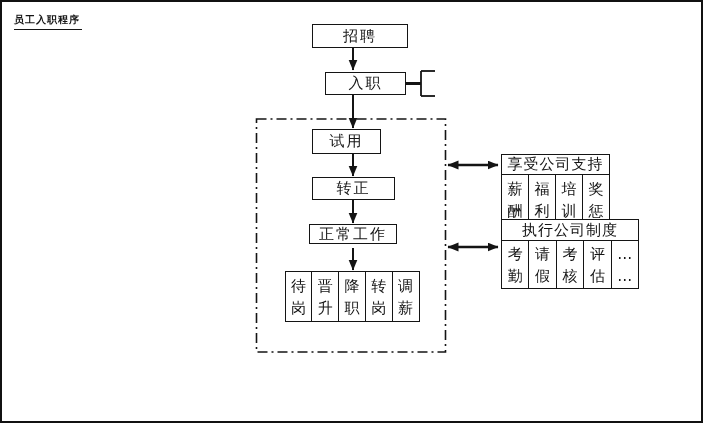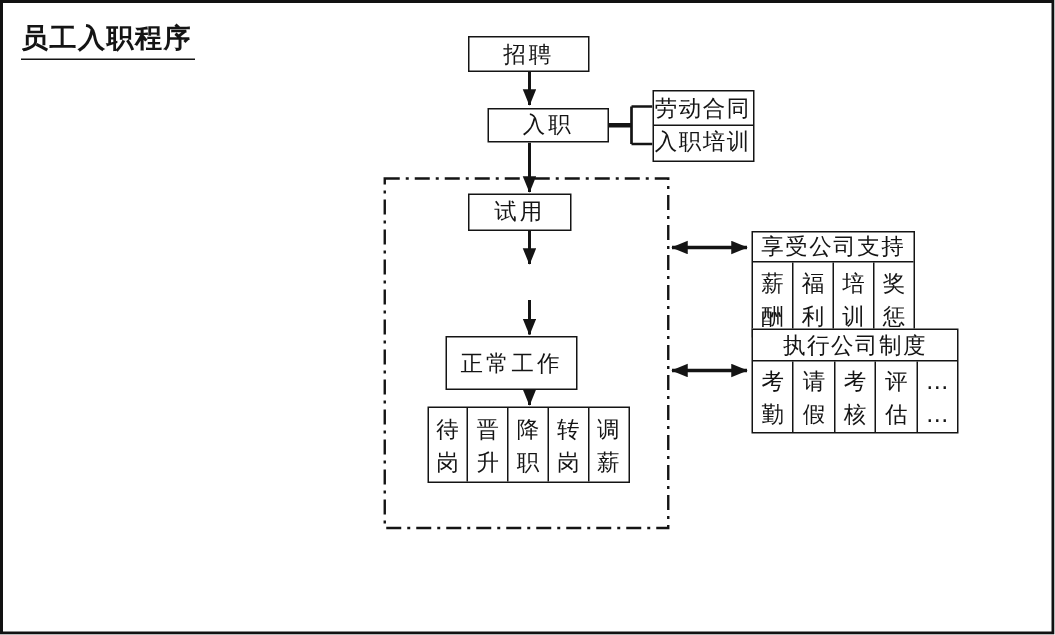--- a/index.html
+++ b/index.html
@@ -8,21 +8,21 @@
     position:relative;
     width:703px;height:423px;
     background:#ffffff;
     border:2px solid #111111;
     font-family:"DejaVu Sans", sans-serif;
     color:#141414;
     overflow:hidden;
   }
   .title{
     position:absolute;left:12px;top:11px;
-    font-size:18px;font-weight:bold;
+    font-size:10px;font-weight:bold;
     border-bottom:1.6px solid #141414;
     padding:0 2px 2px 0;
     letter-spacing:1px;
   }
   .svg-layer{position:absolute;left:0;top:0;width:703px;height:423px;}
   .fbox{
     position:absolute;
     background:#ffffff;
     border:1.6px solid #141414;
     display:flex;align-items:center;justify-content:center;
@@ -83,33 +83,30 @@
     <line x1="419" y1="69" x2="419" y2="94" stroke="#141414" stroke-width="1.8"></line>
     <line x1="419" y1="69" x2="433" y2="69" stroke="#141414" stroke-width="1.8"></line>
     <line x1="419" y1="94" x2="433" y2="94" stroke="#141414" stroke-width="1.8"></line>
 
     <line x1="446" y1="163" x2="496" y2="163" stroke="#141414" stroke-width="2.4" marker-start="url(#ah)" marker-end="url(#ah)"></line>
     <line x1="446" y1="245" x2="496" y2="245" stroke="#141414" stroke-width="2.4" marker-start="url(#ah)" marker-end="url(#ah)"></line>
   </svg>
 
   <div class="title">员工入职程序</div>
 
-  <div class="fbox" style="left:310px;top:22px;width:81px;height:24px;">招聘</div>
+  <div class="fbox" style="left:310px;top:22px;width:96px;height:24px;">招聘</div>
 
   <div class="fbox" style="left:310px;top:70px;width:81px;height:23px;margin-left:13px;">入职</div>
 
-  <div class="sidebox" style="left:432.5px;top:58px;width:68px;height:48px;">
-    <div class="srow" style="height:23px;">劳动合同</div>
-    <div class="srow" style="height:21px;">入职培训</div>
-  </div>
 
   <div class="fbox" style="left:310px;top:127px;width:69px;height:25px;">试用</div>
 
+  <div class="fbox" style="left:310px;top:175px;width:83px;height:23px;">转正</div>
 
-  <div class="fbox" style="left:295px;top:222px;width:88px;height:36px;">正常工作</div>
+  <div class="fbox" style="left:307px;top:222px;width:88px;height:20px;">正常工作</div>
 
   <div class="tablebox" style="left:282.5px;top:269px;width:135px;">
     <div class="cells" style="height:49px;">
       <div class="cell">待
 岗</div>
       <div class="cell">晋
 升</div>
       <div class="cell">降
 职</div>
       <div class="cell">转

